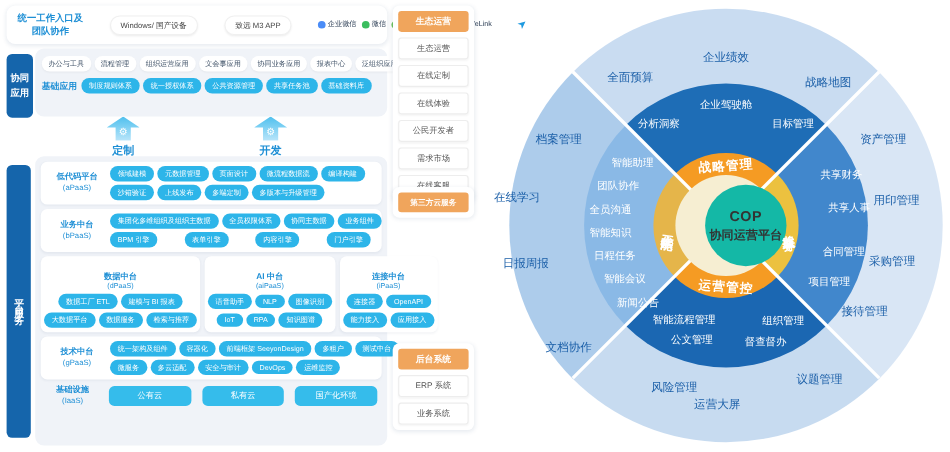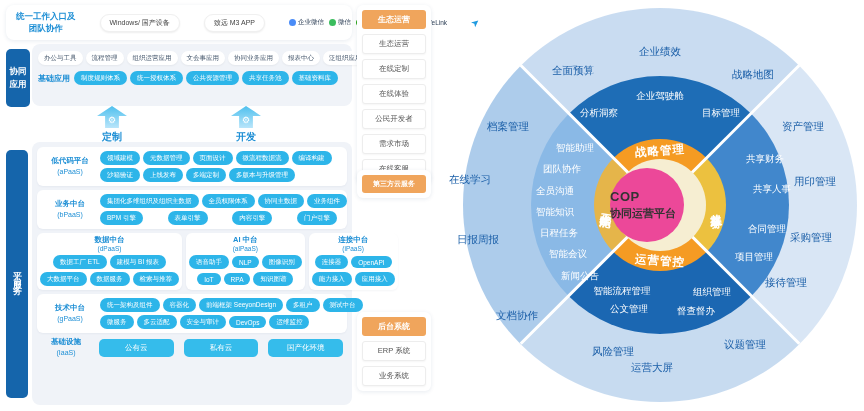--- a/index.html
+++ b/index.html
@@ -28,21 +28,21 @@
   .chip-wide{flex:1;text-align:center;background:#35bceb;color:#fff;border-radius:5px;padding:4px 0;font-size:7.5px;white-space:nowrap;}
   .base-label,.sec-label,.mtitle{color:#1e8fd5;font-weight:bold;}
   .base-label{font-size:8px;margin-right:4px;white-space:nowrap;font-family:Liberation Serif, serif;}
 
   .pstack{display:flex;flex-direction:column;gap:4px;padding:5px;box-sizing:border-box;}
   .pcard{background:#fff;border-radius:6px;padding:4px 5px;display:flex;gap:2px;box-shadow:0 1px 2px rgba(30,60,90,.05);}
   .sec-label{width:56px;flex:none;font-size:7.5px;text-align:center;display:flex;flex-direction:column;justify-content:center;line-height:1.45;}
   .sec-sub{font-weight:normal;font-size:7px;}
   .chips-col{display:flex;flex-direction:column;gap:3px;justify-content:center;flex:1;}
   .mid-row{display:flex;gap:4px;}
-  .mcard{background:#fff;border-radius:6px;padding:2px 3px 4px;display:flex;flex-direction:column;gap:3px;align-items:center;box-shadow:0 1px 2px rgba(30,60,90,.05);}
+  .mcard{background:#fff;border-radius:6px;padding:14px 3px 4px;display:flex;flex-direction:column;gap:3px;align-items:center;box-shadow:0 1px 2px rgba(30,60,90,.05);}
   .mcard .chip-row{justify-content:center;}
   .mtitle{font-size:7.5px;text-align:center;line-height:1.35;}
   .msub{color:#1e8fd5;font-size:6.5px;font-weight:normal;text-align:center;}
   .iaas-row{display:flex;gap:8px;align-items:center;padding:0 4px;}
   .iaas-chips{flex:1;display:flex;gap:10px;}
 
   .arrow-group{width:44px;display:flex;flex-direction:column;align-items:center;}
   .arrow-shape{width:30px;height:22px;background:linear-gradient(180deg,#4fc0ee,#b9e5fa);clip-path:polygon(50% 0,100% 45%,73% 45%,73% 100%,27% 100%,27% 45%,0 45%);display:flex;align-items:flex-end;justify-content:center;}
   .gear{color:#fff;font-size:9px;line-height:1;margin-bottom:3px;}
   .arrow-label{color:#1e8fd5;font-weight:bold;font-size:10px;margin-top:2px;}
@@ -54,21 +54,21 @@
 
   
   .wheel{left:432px;top:0;width:432px;height:411px;}
   .ring{position:absolute;border-radius:50%;}
   .c-outer{width:394px;height:394px;left:31px;top:8px;background:conic-gradient(from 45deg,#d9e6f5 0 25%,#c7dbf0 0 50%,#adcceb 0 75%,#c9dcf1 0 100%);}
   .c-middle{width:258px;height:258px;left:99px;top:76px;background:conic-gradient(from 45deg,#4187cc 0 25%,#1b67b2 0 50%,#8ab9e6 0 75%,#1e6db6 0 100%);}
   .c-inner{width:132px;height:132px;left:162px;top:139px;background:conic-gradient(from 45deg,#ecc13f 0 25%,#f59b23 0 50%,#e5b54a 0 75%,#f59b23 0 100%);}
   .divider{position:absolute;width:394px;height:3px;background:#fff;left:31px;top:203px;}
   .div1{transform:rotate(45deg);} .div2{transform:rotate(-45deg);}
   .c-cream{width:92px;height:92px;left:182px;top:159px;background:#f6eed2;}
-  .c-core{width:74px;height:74px;left:178px;top:168px;background:#ec4899;display:flex;flex-direction:column;justify-content:center;}
+  .c-core{width:74px;height:74px;left:209px;top:168px;background:#14b8a6;display:flex;flex-direction:column;align-items:center;justify-content:center;}
   .cop1{font-size:13px;font-weight:bold;color:#333;letter-spacing:.5px;}
   .cop2{font-size:11px;font-weight:bold;color:#333;margin-top:2px;white-space:nowrap;}
 
   .wlabel{position:absolute;transform:translate(-50%,-50%);white-space:nowrap;}
   .outer-lb{color:#1b5fa8;font-size:10.5px;}
   .mid-lb{color:#fff;font-size:9.5px;}
   .q-lb{color:#fff;font-weight:bold;font-size:11.5px;letter-spacing:1px;}
   .q-right,.q-left{writing-mode:vertical-rl;text-orientation:upright;}
   .q-right{transform:translate(-50%,-50%) rotate(-6deg);}
   .q-left{transform:translate(-50%,-50%) rotate(8deg);}

